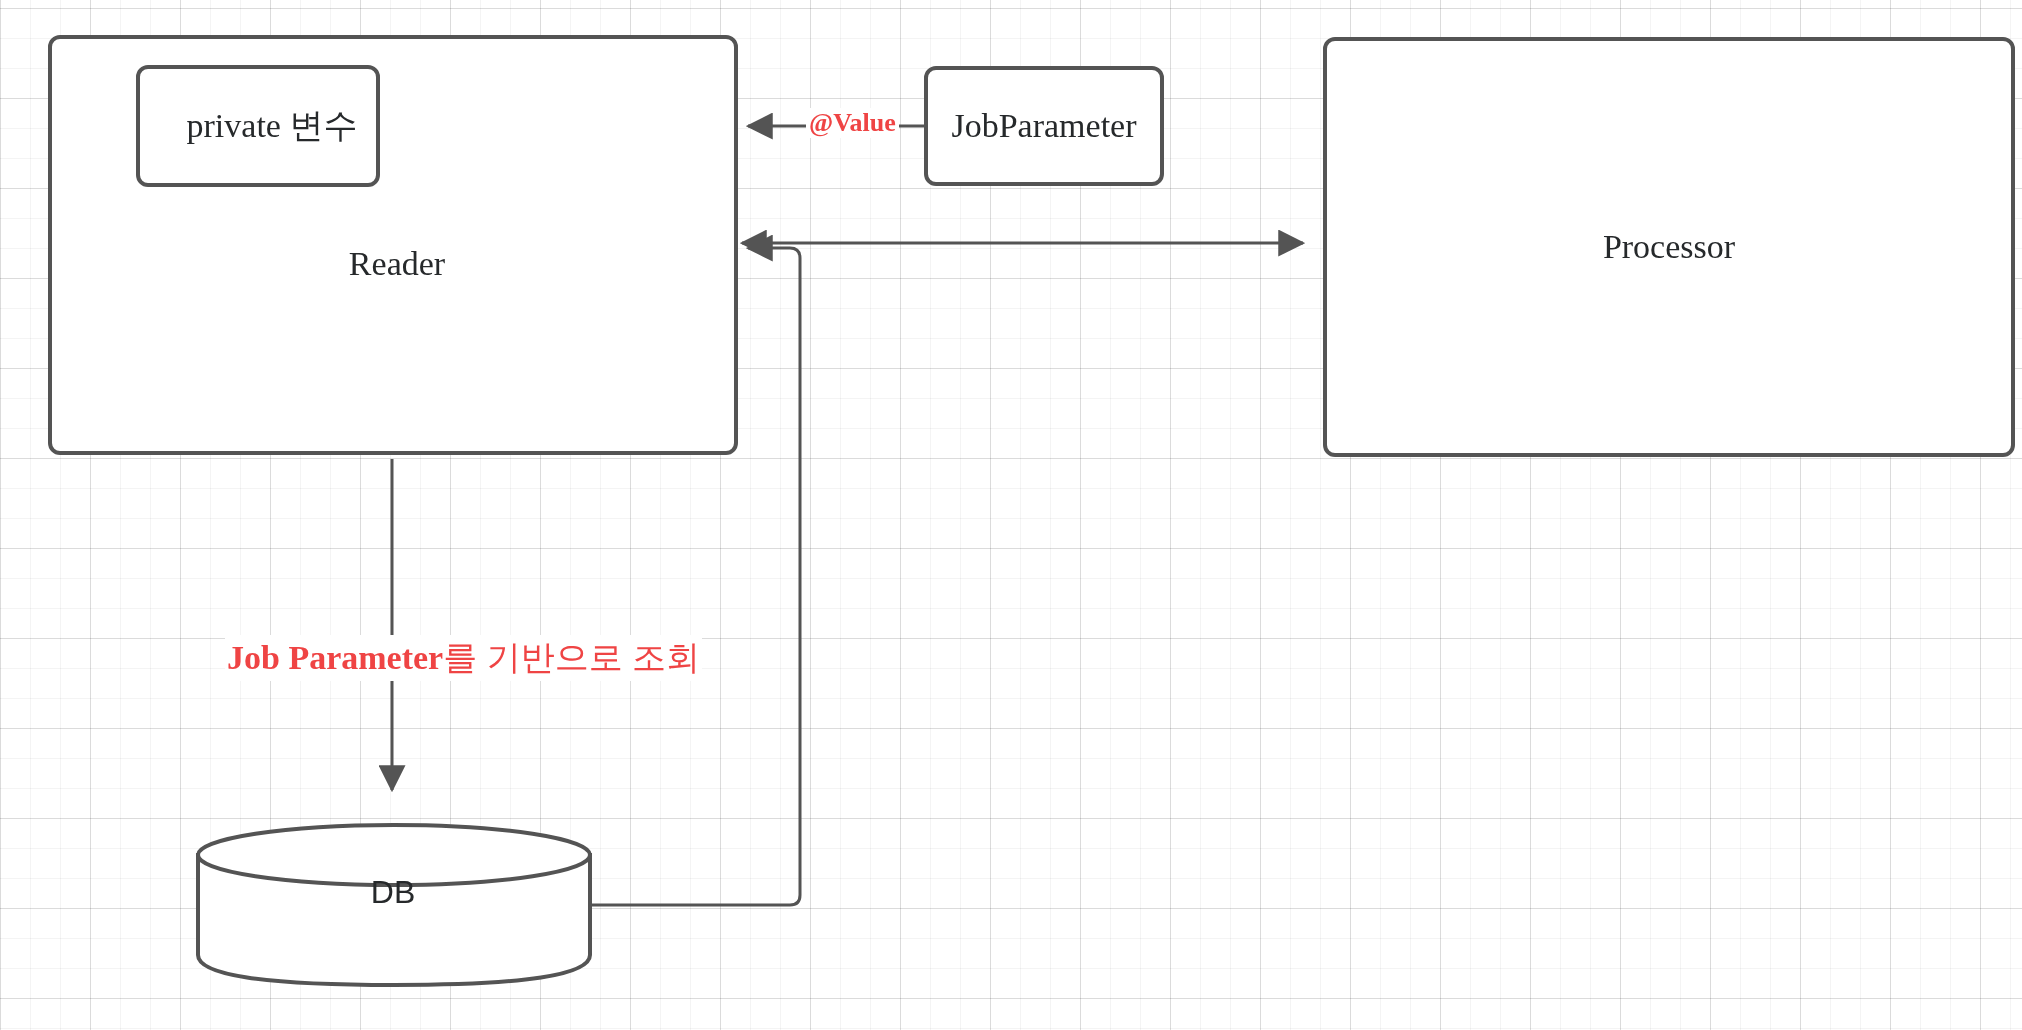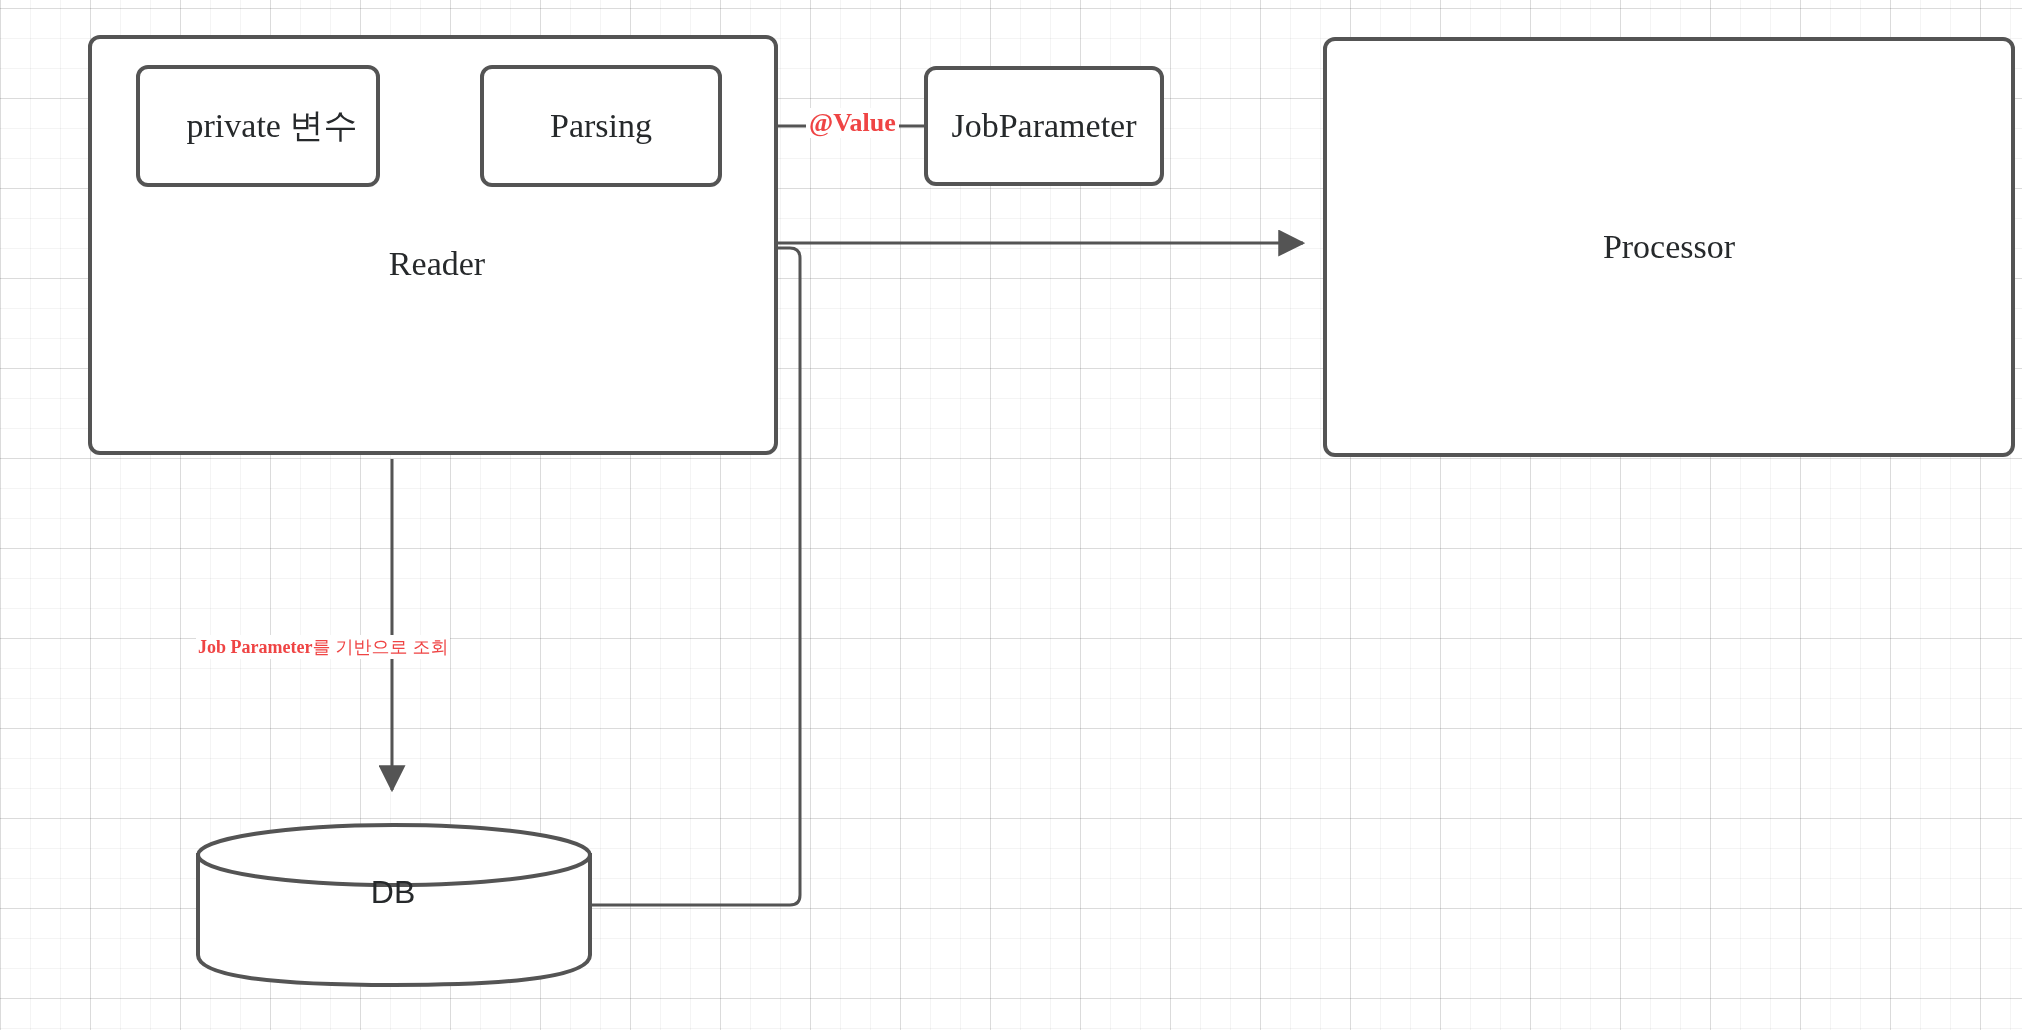--- a/index.html
+++ b/index.html
@@ -49,21 +49,20 @@
     color: #26292b;
     white-space: nowrap;
   }
   #reader-container {
     left: 48px;
     top: 35px;
     width: 690px;
     height: 420px;
     align-items: flex-start;
     justify-content: flex-start;
-    margin-left: 40px;
   }
   #reader-title {
     position: absolute;
     left: 0;
     top: 206px;
     width: 690px;
     text-align: center;
     font-size: 34px;
   }
   #private-var-node {
@@ -128,23 +127,23 @@
   #value-label {
     left: 806px;
     top: 108px;
     font-family: "Liberation Serif", "DejaVu Serif", serif;
     font-weight: bold;
     font-size: 26px;
     background: #ffffff;
     padding: 0 3px;
   }
   #jobparam-query-label {
-    left: 196px;
+    left: 225px;
     top: 635px;
-    font-size: 18px;
+    font-size: 34px;
     background: #ffffff;
     padding: 0 2px;
   }
   #jobparam-query-label .bold-part {
     font-family: "Liberation Serif", "DejaVu Serif", serif;
     font-weight: bold;
   }
   #jobparam-query-label .kr-part {
     font-family: "Liberation Sans", "DejaVu Sans", sans-serif;
     font-weight: normal;
@@ -182,23 +181,20 @@
   </svg>
 
   <div class="node" id="reader-container">
     <span class="node-label" id="reader-title">Reader</span>
   </div>
 
   <div class="node" id="private-var-node">
     <span class="node-label">private 변수</span>
   </div>
 
-  <div class="node" id="parsing-node">
-    <span class="node-label">Parsing</span>
-  </div>
 
   <div class="node" id="jobparameter-node">
     <span class="node-label">JobParameter</span>
   </div>
 
   <div class="node" id="processor-node">
     <span class="node-label">Processor</span>
   </div>
 
   <div id="db-node">

